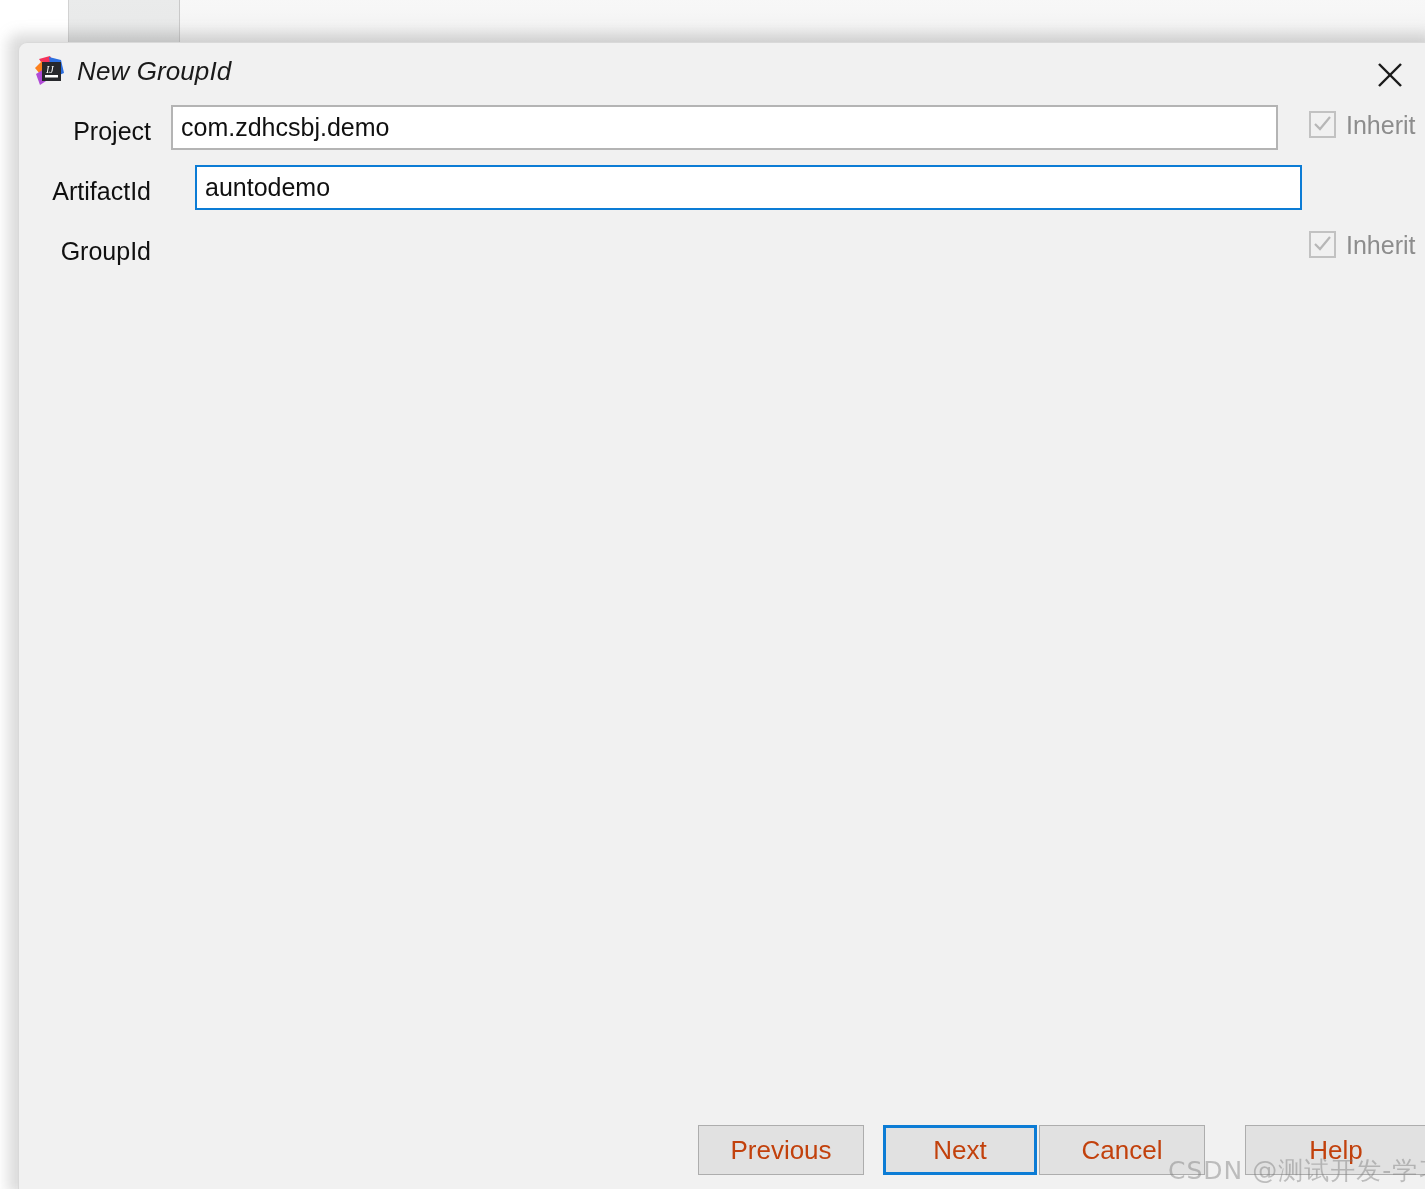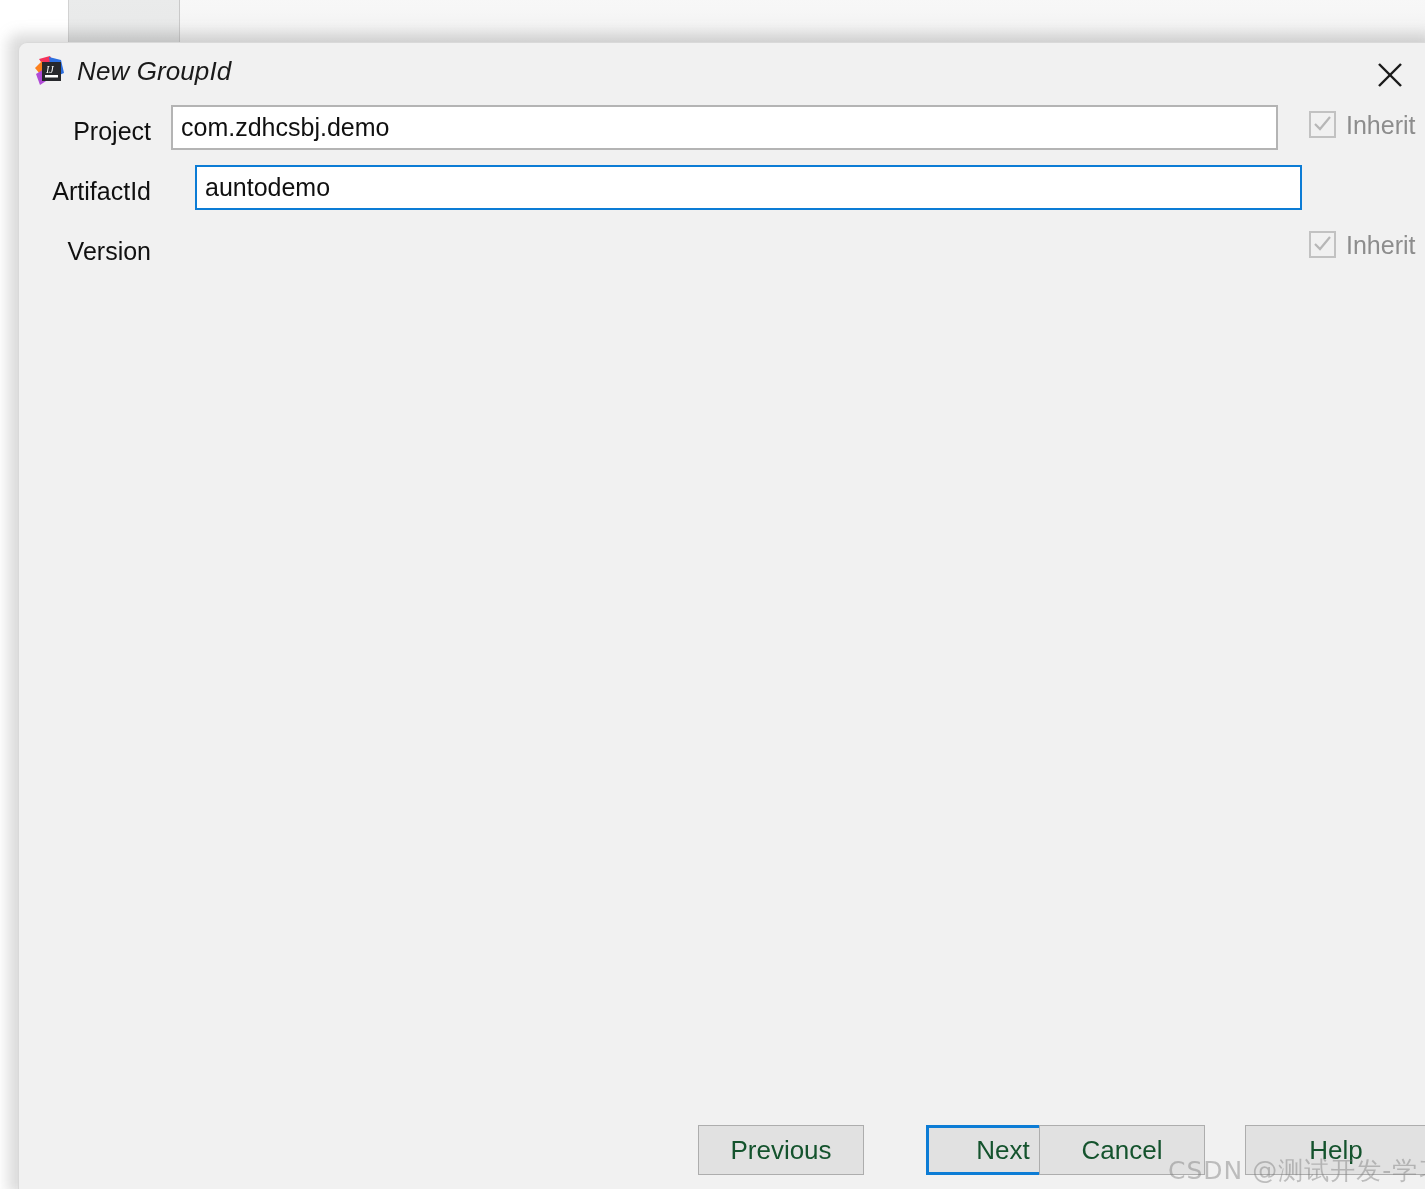--- a/index.html
+++ b/index.html
@@ -170,30 +170,30 @@
   }
   .dialog-button {
     position: absolute;
     top: 0;
     height: 50px;
     box-sizing: border-box;
     background: #e1e1e1;
     border: 1px solid #adadad;
     font-family: "Liberation Sans", sans-serif;
     font-size: 26px;
-    color: #14532d;
+    color: #c2410c;
     cursor: pointer;
     padding: 0;
   }
   .dialog-button.primary {
     border: 3px solid #0c7cd5;
     background: #e1e1e1;
   }
   #btn-previous { left: 679px; width: 166px; }
-  #btn-next     { left: 907px; width: 154px; }
+  #btn-next     { left: 864px; width: 154px; }
   #btn-cancel   { left: 1020px; width: 166px; }
   #btn-help     { left: 1226px; width: 182px; }
 
   
   #csdn-watermark {
     position: absolute;
     left: 1168px;
     top: 1154px;
     font-size: 25px;
     color: rgba(125,125,125,0.45);
@@ -254,21 +254,21 @@
         <span class="inherit-label">Inherit</span>
       </div>
     </div>
 
     <div class="form-row">
       <div class="form-label">ArtifactId</div>
       <input class="form-input focused" id="input-artifactid" type="text" value="auntodemo" style="">
     </div>
 
     <div class="form-row">
-      <div class="form-label">Version</div>
+      <div class="form-label">GroupId</div>
       <div class="inherit-check">
         <span class="checkbox-box">
           <svg width="19" height="17" viewBox="0 0 19 17">
             <polyline points="2,8 7,13 17,1" fill="none" stroke="#b7b7b7" stroke-width="2.2"></polyline>
           </svg>
         </span>
         <span class="inherit-label">Inherit</span>
       </div>
     </div>
 

